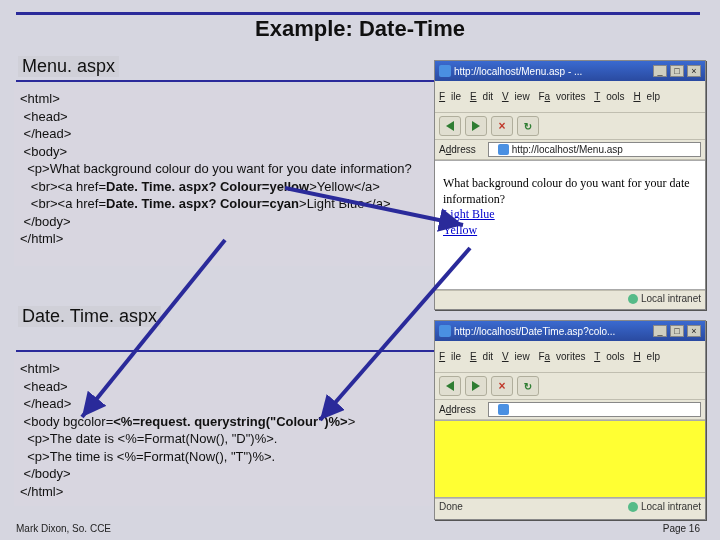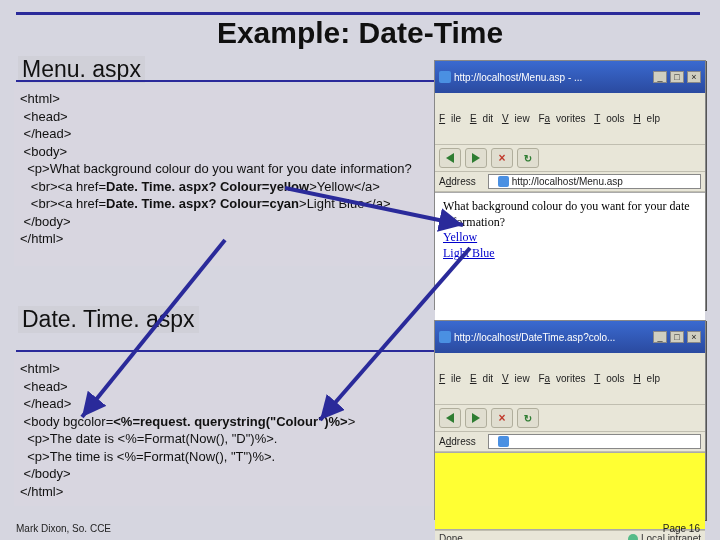--- a/index.html
+++ b/index.html
@@ -14,27 +14,27 @@
   .rule-top {
     position: absolute;
     top: 12px; left: 16px; right: 20px;
     height: 3px;
     background: #2a2a9a;
   }
   .title {
     position: absolute;
     top: 16px; left: 0; width: 100%;
     text-align: center;
-    font-size: 30px;
+    font-size: 22px;
     font-weight: bold;
     color: #101010;
   }
   .section-label {
     position: absolute;
-    font-size: 23px;
+    font-size: 18px;
     color: #111;
     background: #d0d0d8;
     padding: 0 4px;
   }
   .sec1 { top: 56px; left: 18px; }
   .sec2 { top: 306px; left: 18px; }
   .sep {
     position: absolute;
     left: 16px; right: 20px;
     height: 2px;
@@ -69,28 +69,28 @@
   }
   .br1 { top: 60px; height: 250px; }
   .br2 { top: 320px; height: 200px; }
   .br-title {
     background: linear-gradient(#3a6ad0, #2a4aa0);
     color: #fff;
     padding: 9px 4px;
     display: flex;
     align-items: center;
     gap: 3px;
-    height: 32px;
+    height: 20px;
   }
   .br-title .ie { width: 12px; height: 12px; background: #4a90e2; border-radius: 2px; display: inline-block; }
   .br-title .t { flex: 1; font-size: 10px; overflow: hidden; white-space: nowrap; }
   .winbtn { width: 14px; height: 12px; background: #d0cfc0; border: 1px solid #888; display: inline-block; text-align: center; line-height: 10px; font-size: 9px; color: #222; }
   .br-menu {
     background: #e8e6d8;
-    padding: 20px 4px;
+    padding: 10px 4px;
     font-size: 10px;
     color: #222;
     border-bottom: 1px solid #c0beb0;
   }
   .br-menu span { margin-right: 6px; }
   .u { text-decoration: underline; }
   .br-tool {
     background: #e8e6d8;
     padding: 3px 4px;
     display: flex;
@@ -120,21 +120,21 @@
     white-space: nowrap;
     overflow: hidden;
     display: flex;
     align-items: center;
     gap: 3px;
   }
   .addr-box .ie2 { width: 11px; height: 11px; background: #4a90e2; border-radius: 2px; display: inline-block; }
   .br-content {
     background: #fff;
     margin: 0;
-    padding: 6px 8px;
+    padding: 15px 8px;
     font-family: "Times New Roman", serif;
     font-size: 12px;
     line-height: 1.3;
     color: #000;
     border: 1px solid #aaa;
     border-left: none; border-right: none;
   }
   .br-content.yellow { background: #ffff33; }
   .br-link { color: #0000cc; text-decoration: underline; cursor: pointer; }
   .br-status {
@@ -230,22 +230,22 @@
   </div>
   <div class="br-addr">
     <span class="addr-label">A<span class="u">d</span>dress</span>
     <div class="addr-box">
         <span class="ie2"></span>
         <span>http://localhost/Menu.asp</span>
       </div>
   </div>
   <div class="br-content" style="height:130px">
     <div>What background colour do you want for your date information?</div>
+    <div><span class="br-link">Light Blue</span></div>
     <div><span class="br-link">Yellow</span></div>
-    <div><span class="br-link">Light Blue</span></div>
   </div>
   <div class="br-status">
     <span></span>
     <span class="zone">
         <span class="globe"></span>
         <span>Local intranet</span>
       </span>
   </div>
 </div>
 

